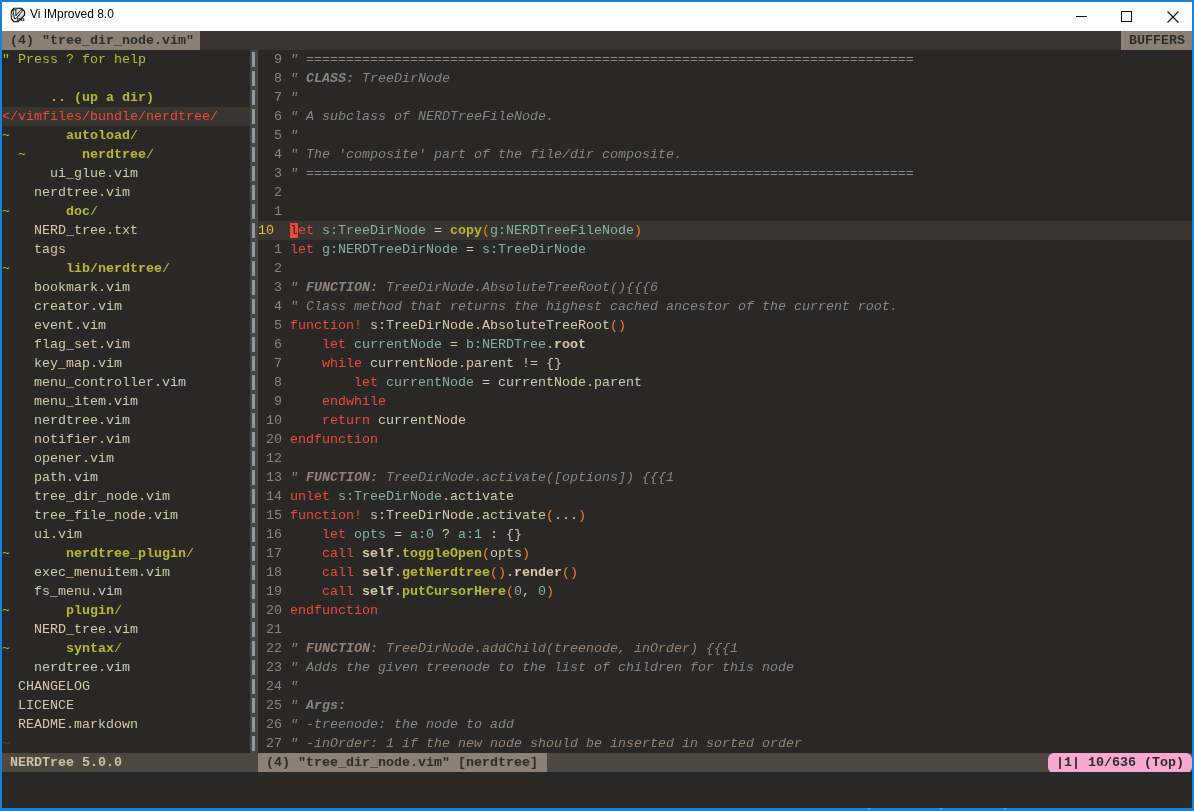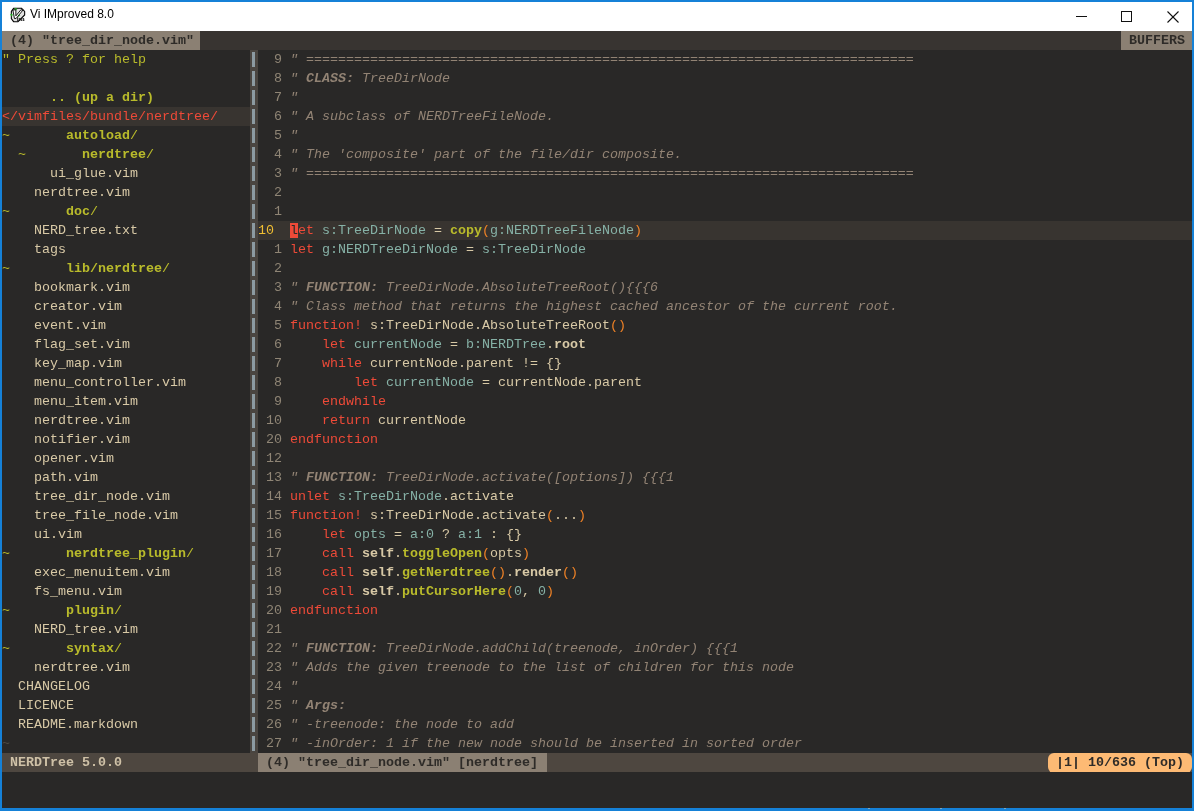--- a/index.html
+++ b/index.html
@@ -134,16 +134,16 @@
       <div class="row"><i class="n"> 25 </i><i class="c">" </i><i class="cb">Args:</i><i class="c"></i></div>
       <div class="row"><i class="n"> 26 </i><i class="c">" -treenode: the node to add</i></div>
       <div class="row"><i class="n"> 27 </i><i class="c">" -inOrder: 1 if the new node should be inserted in sorted order</i></div>
     </div>
   </div>
 
   <div class="abs mono" style="left:2px; top:753px; width:1190px; height:19px; background:#4e4740;">
     <div class="abs" style="left:0; top:0; color:#cfc1a7; font-weight:bold;"> NERDTree 5.0.0</div>
     <div class="abs" style="left:256px; top:0; width:289px; height:19px; background:#8b8073; color:#2e2b28; font-weight:bold;"> (4) "tree_dir_node.vim" [nerdtree]</div>
     <div class="abs" style="left:831px; top:0; color:#cfc1a7;margin-top:40px;">dos | latin1 | tw=78 | vim</div>
-    <div class="abs" style="left:1046px; top:0; width:144px; height:20px; background:#fdba74; color:#2e2b28; font-weight:bold;border-radius:6px;"> |1| 10/636 (Top)</div>
+    <div class="abs" style="left:1046px; top:0; width:144px; height:20px; background:#f9a8d4; color:#2e2b28; font-weight:bold;border-radius:6px;"> |1| 10/636 (Top)</div>
   </div>
 
   <div class="abs" style="left:2px; top:772px; width:1190px; height:36px; background:#292827;"></div>
 
 </body></html>

